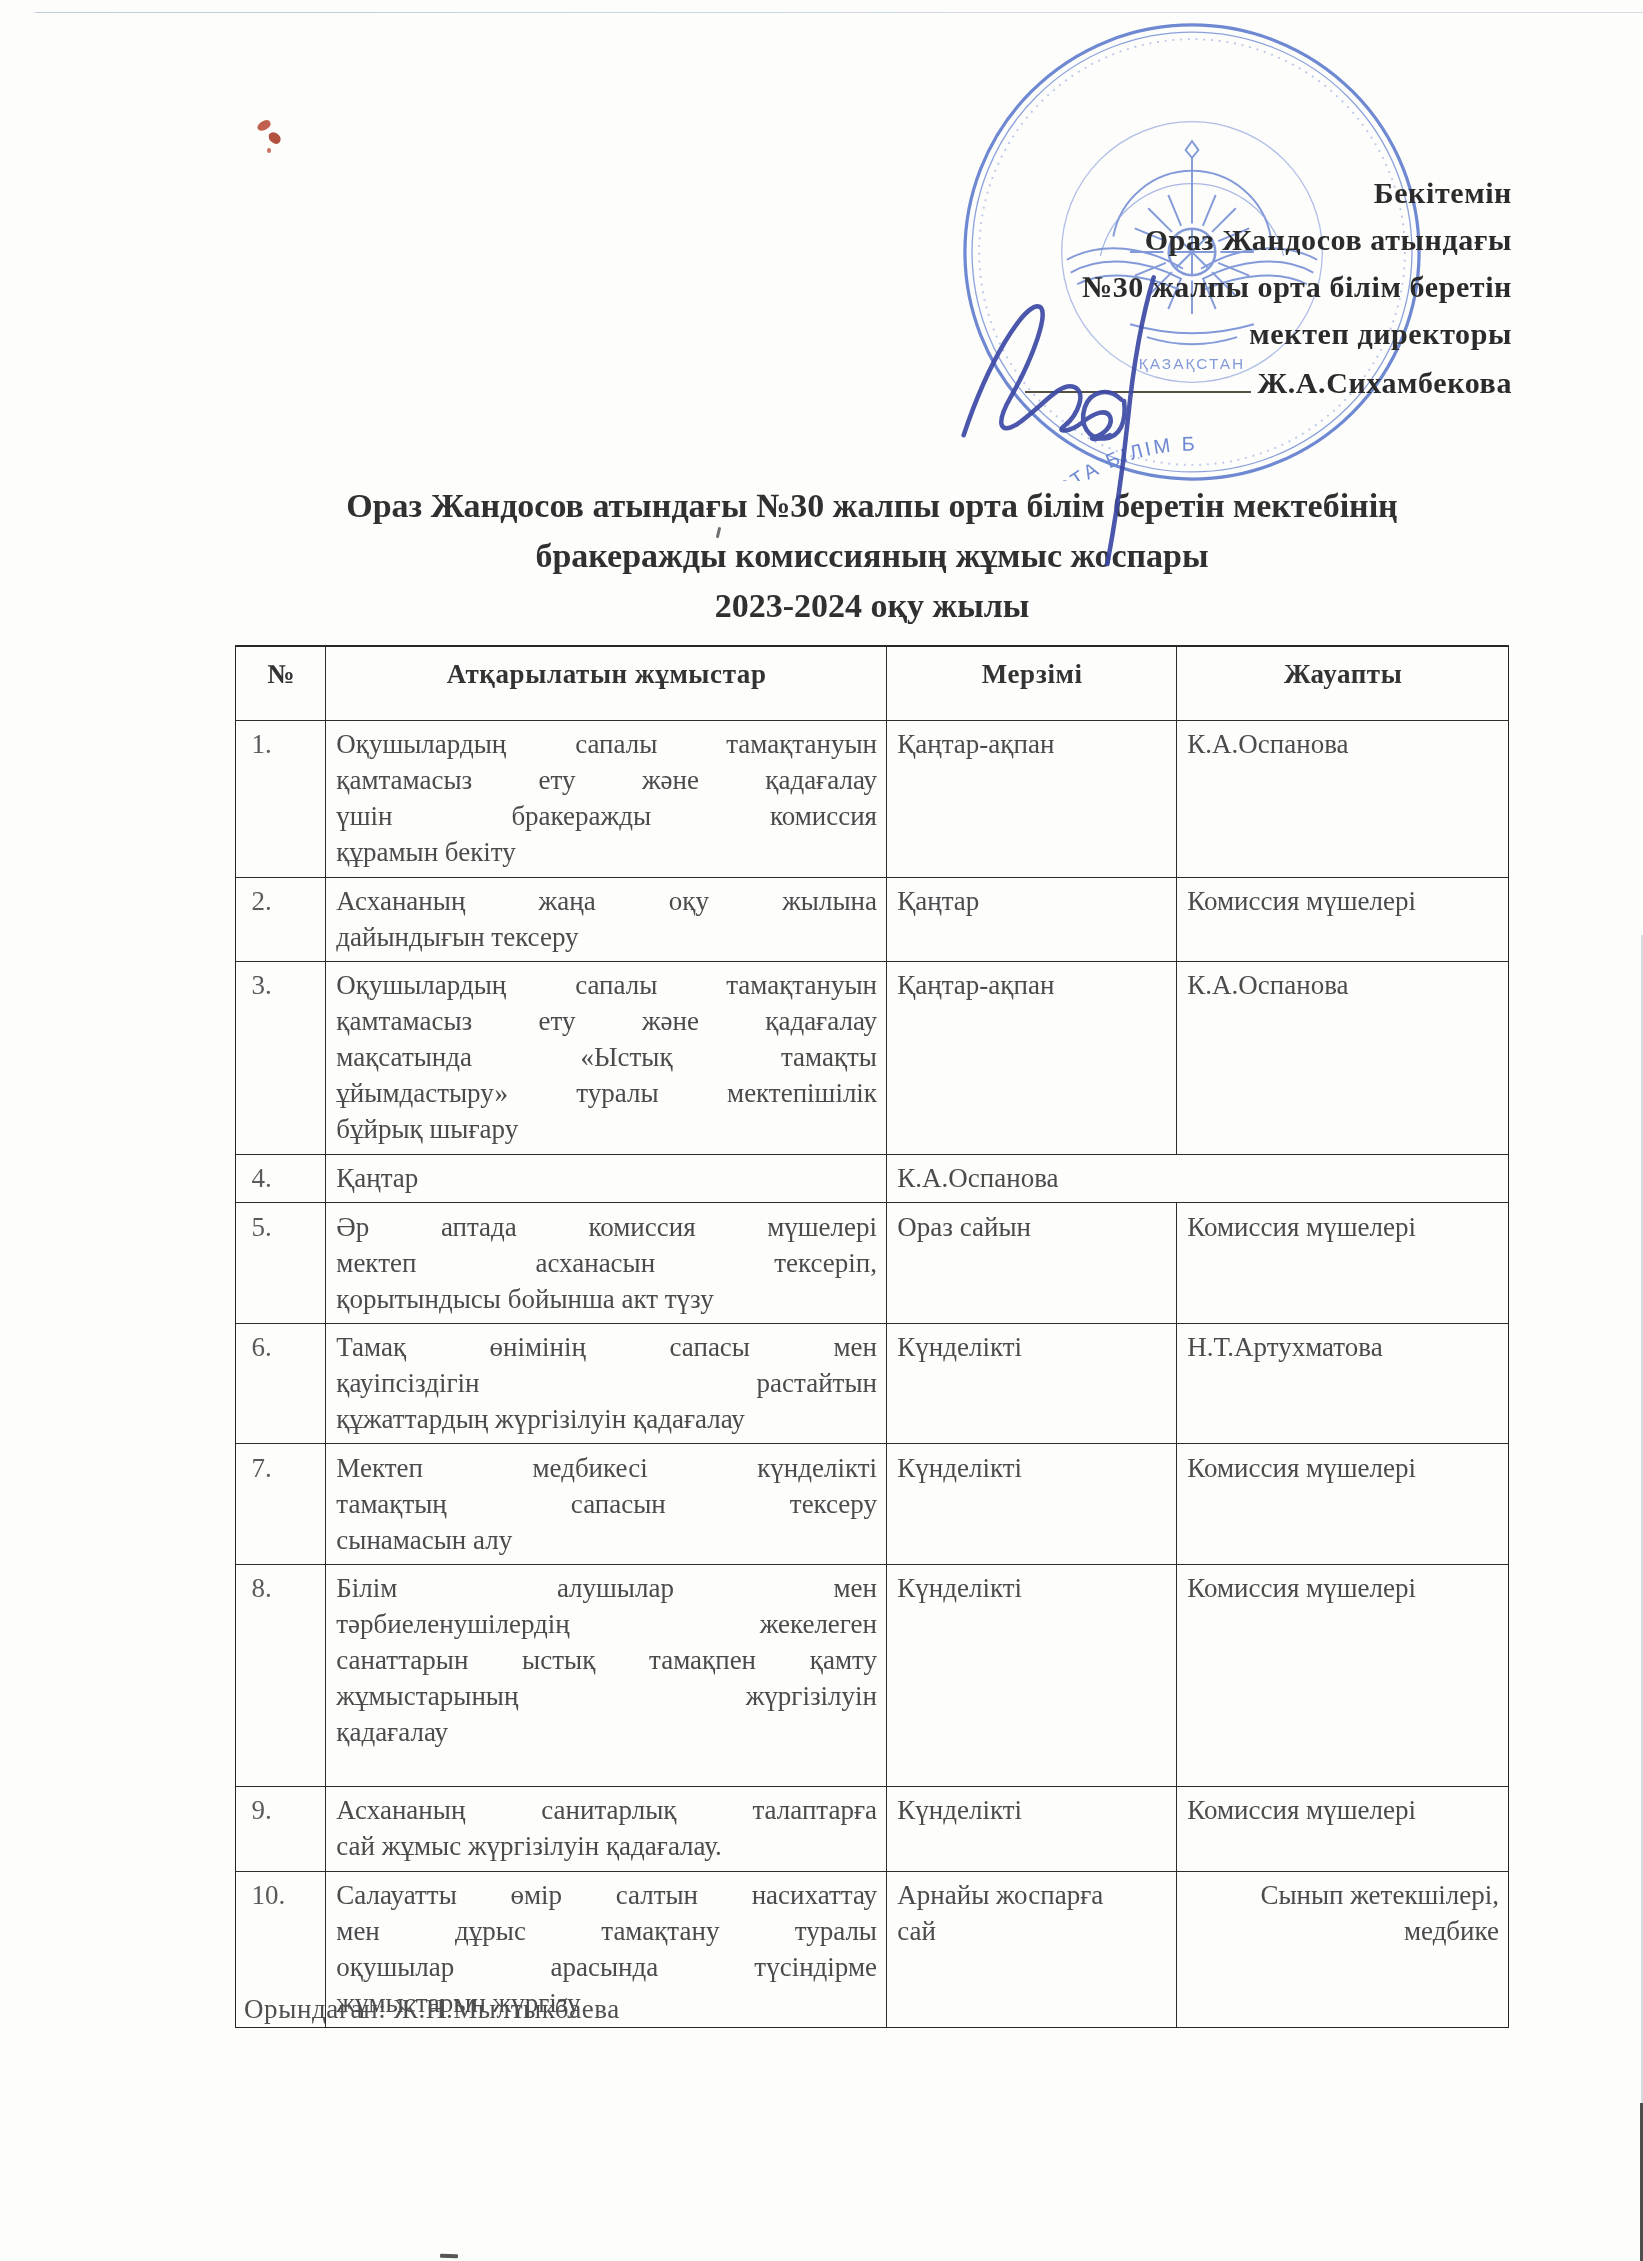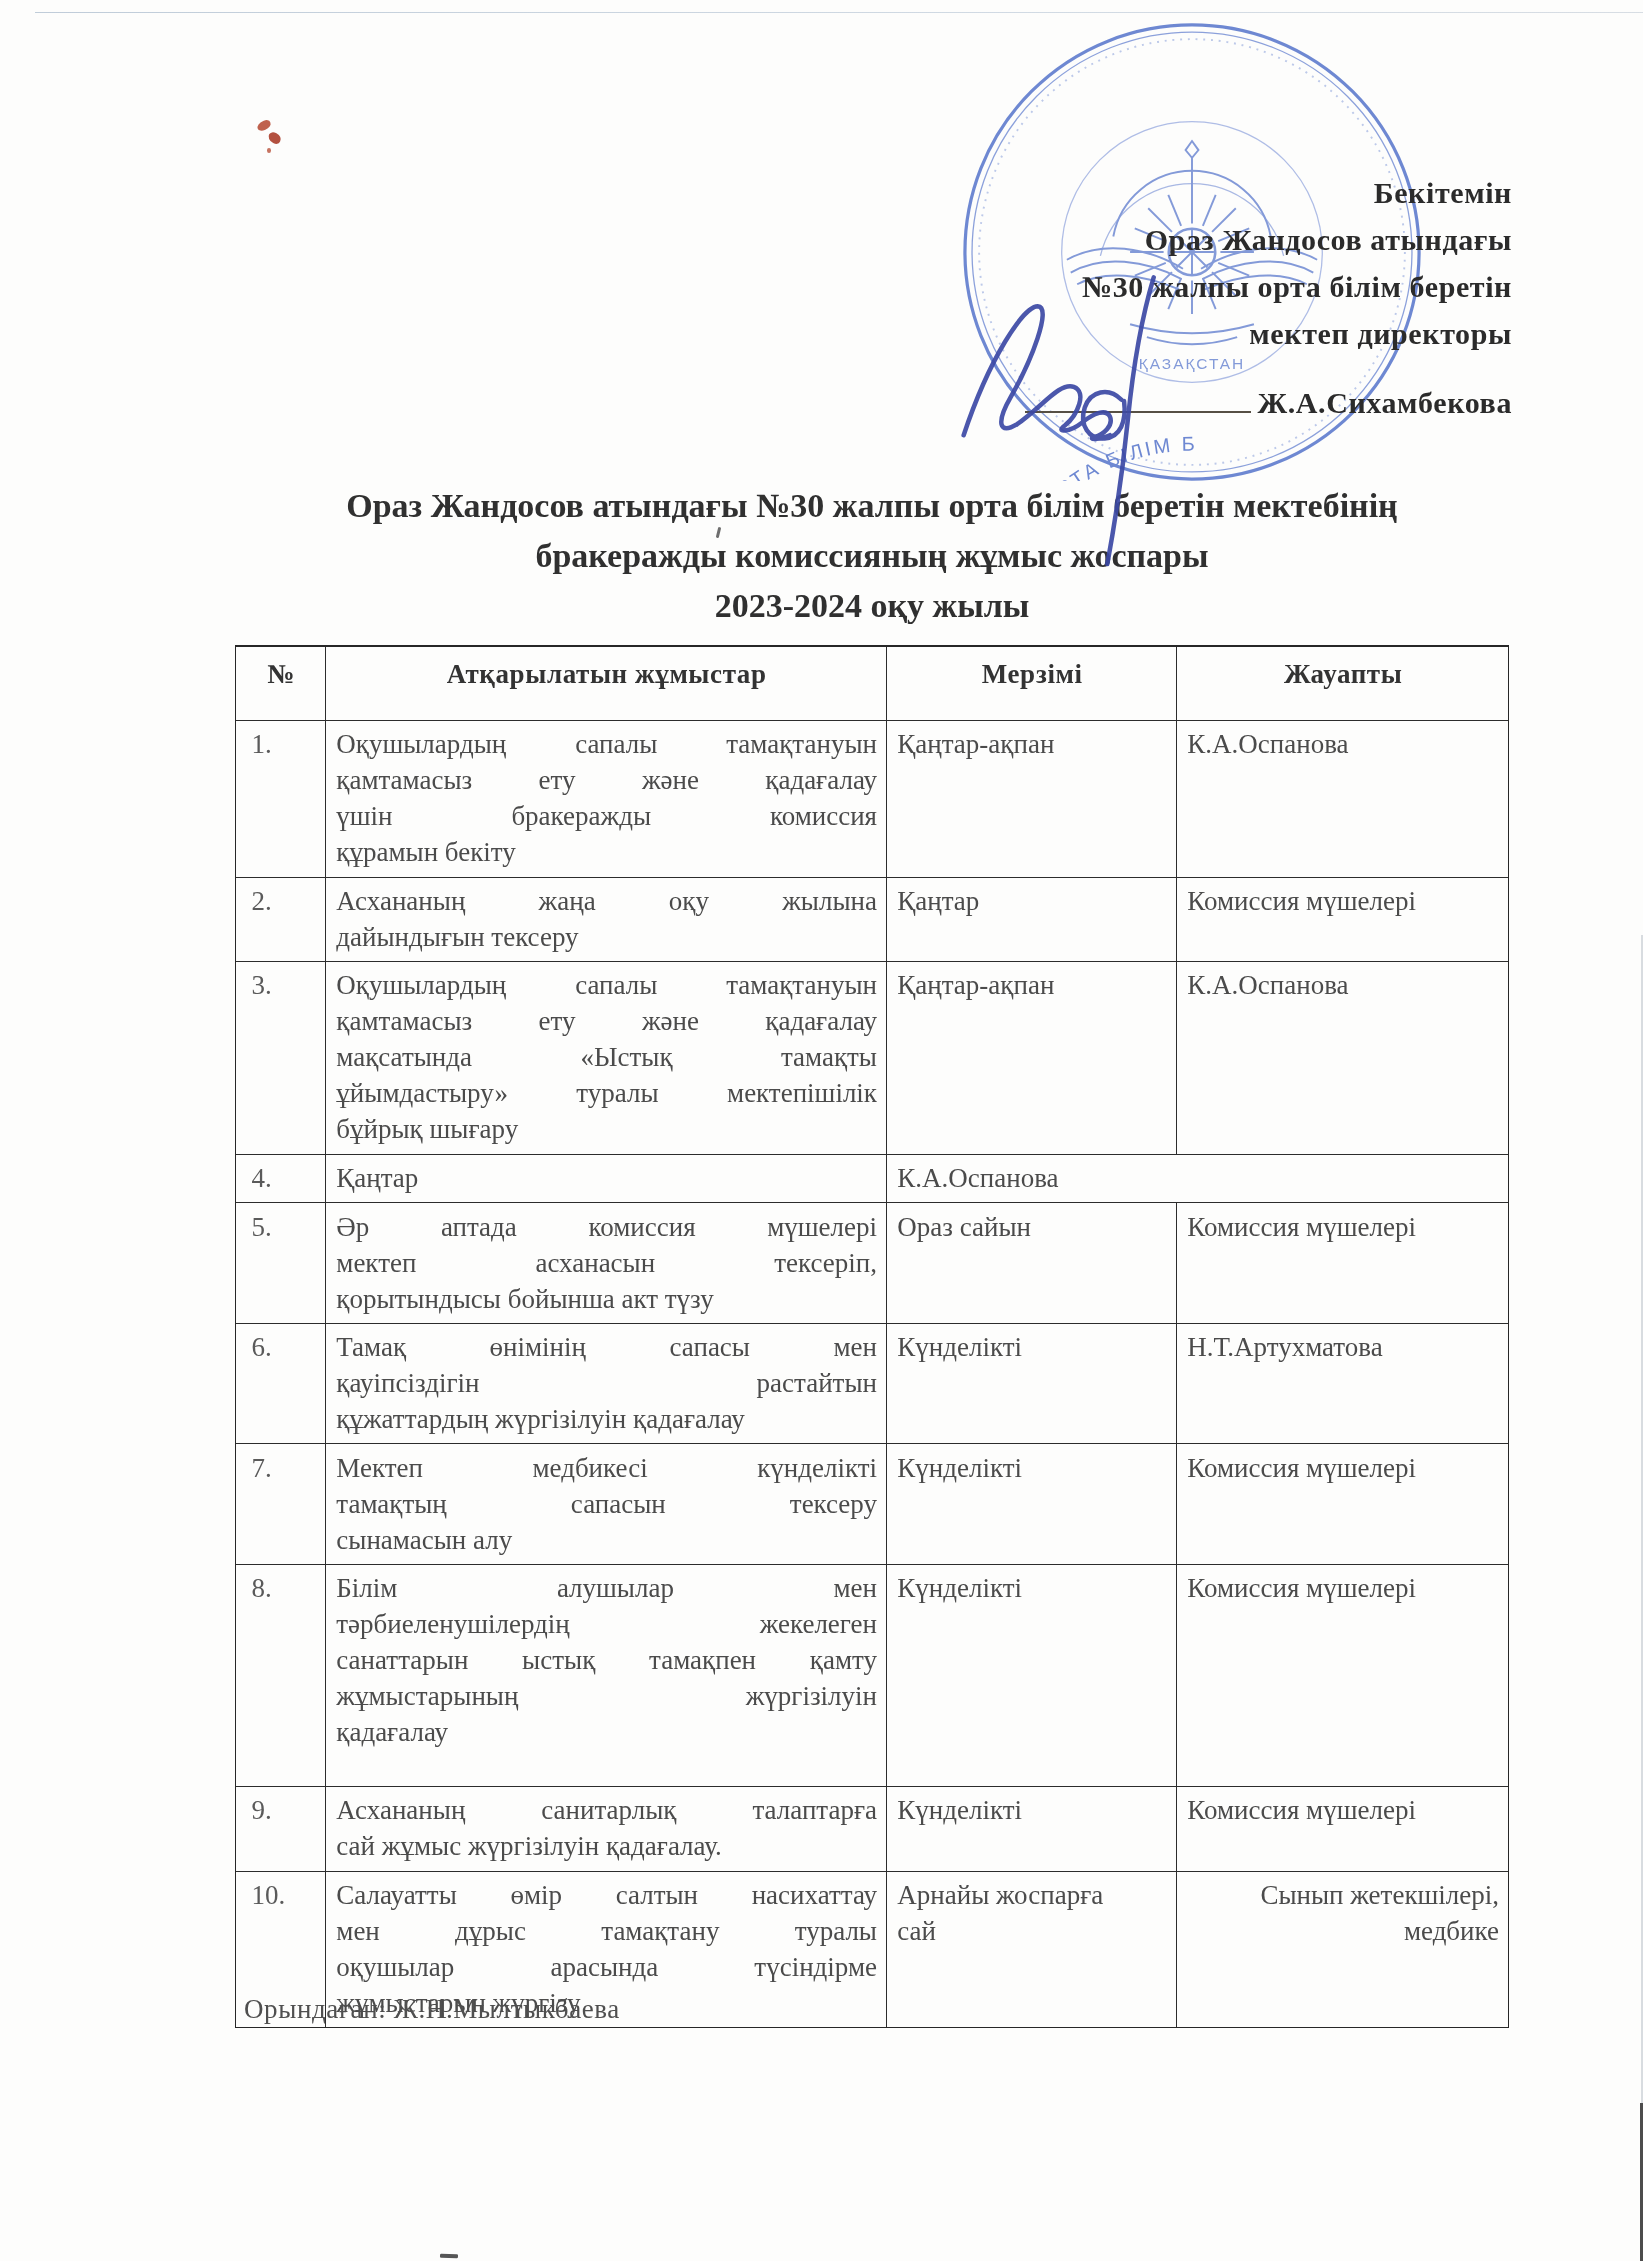--- a/index.html
+++ b/index.html
@@ -52,21 +52,21 @@
     position: absolute; left: 710px; top: 1120px; width: 2.6px; height: 10.3px;
     background: #555; transform: rotate(-10deg); border-radius: 1.3px; opacity: .7;
   }
 
   
   .approval {
     position: absolute; top: 169px; right: 132px; z-index: 4;
     text-align: right; font-weight: 700; font-size: 30px; line-height: 47px;
     color: #2b2b2b; letter-spacing: 0.6px; white-space: nowrap;
   }
-  .approval .sig-row { margin-top: 22px; }
+  .approval .sig-row { margin-top: 2px; }
   .sig-underline {
     display: inline-block; width: 226px; height: 28px;
     border-bottom: 2.6px solid #564f44; margin-right: 6.4px;
   }
 
   
   .stamp { position: absolute; left: 963px; top: 23px; z-index: 2; opacity: .88; }
 
   
   .signature { position: absolute; left: 928px; top: 258px; z-index: 5; }

